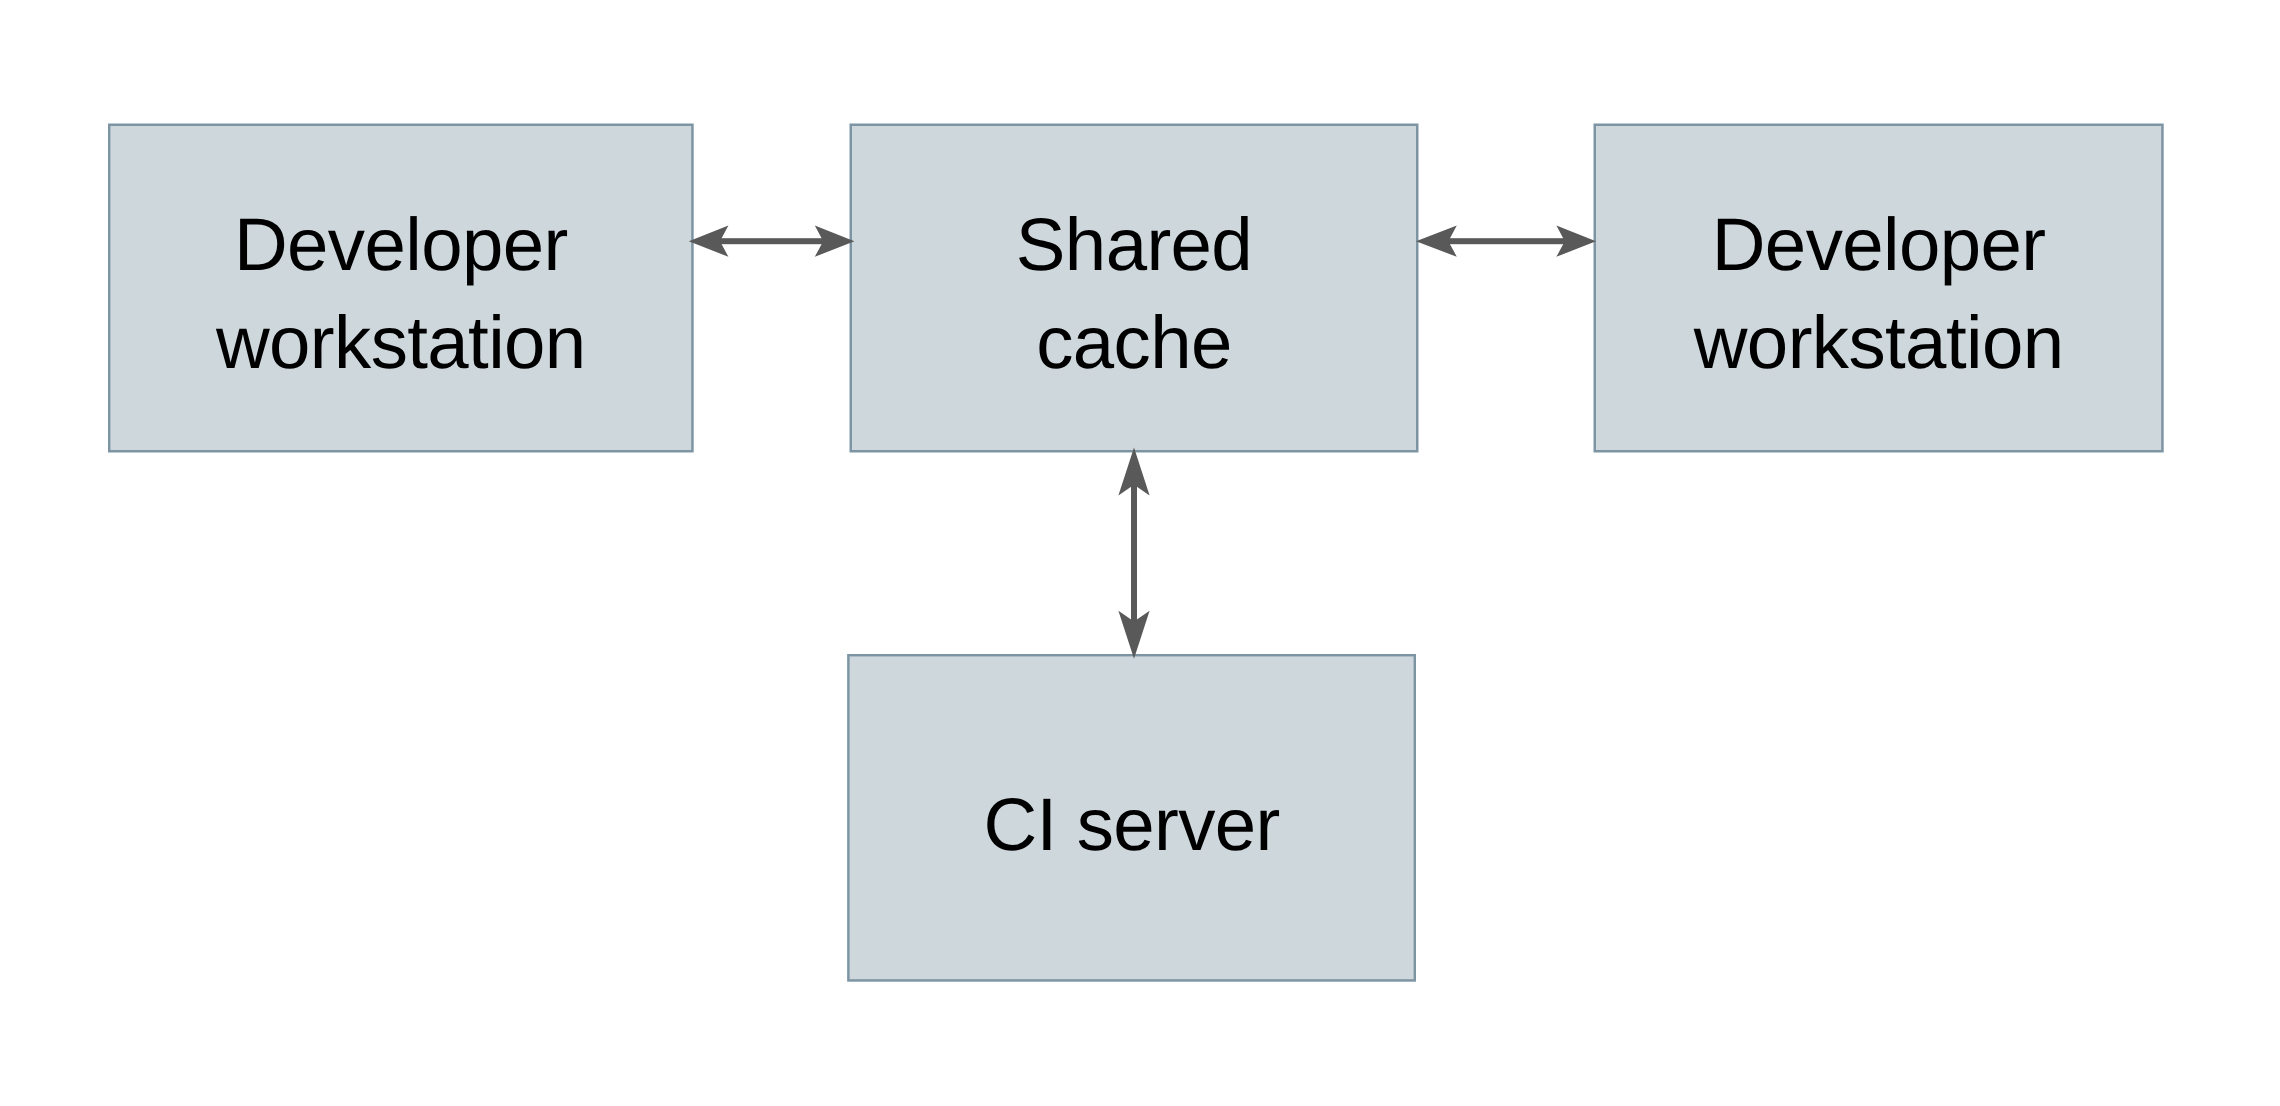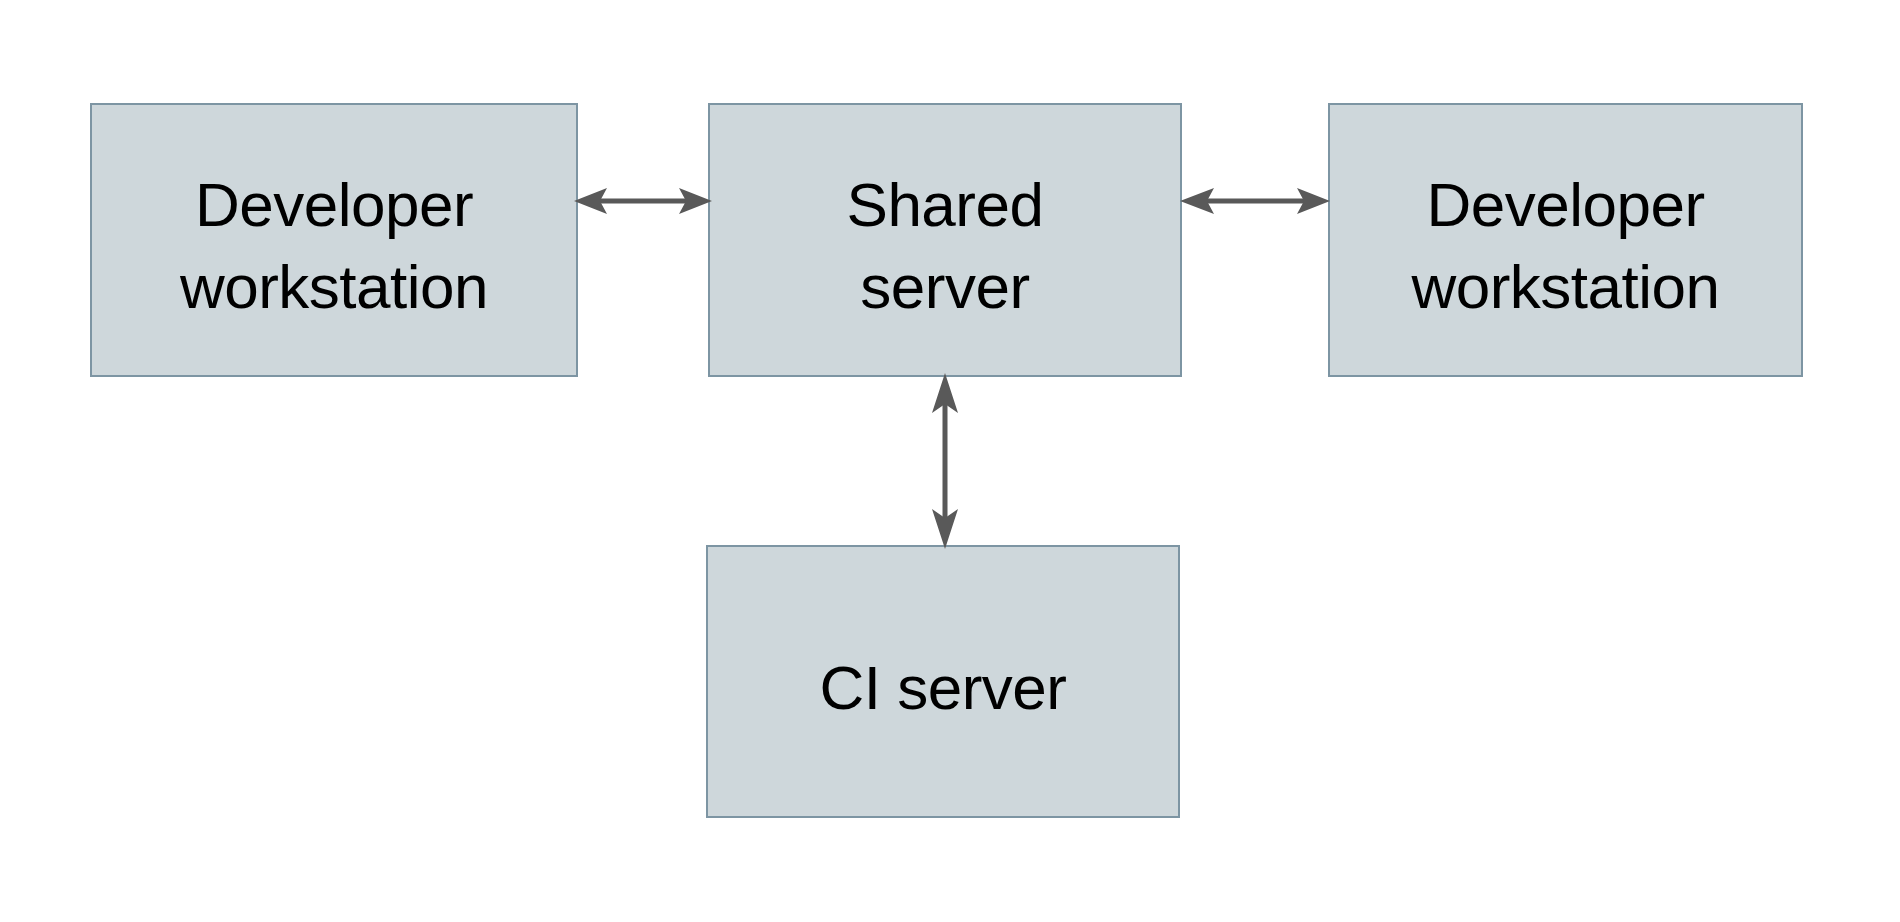--- a/index.html
+++ b/index.html
@@ -56,21 +56,21 @@
 
 <div id="canvas">
 
   <div class="node node-dev-left">
     <span class="node-label">Developer
 workstation</span>
   </div>
 
   <div class="node node-cache">
     <span class="node-label">Shared
-server</span>
+cache</span>
   </div>
 
   <div class="node node-dev-right">
     <span class="node-label">Developer
 workstation</span>
   </div>
 
   <div class="node node-ci">
     <span class="node-label">CI server</span>
   </div>

